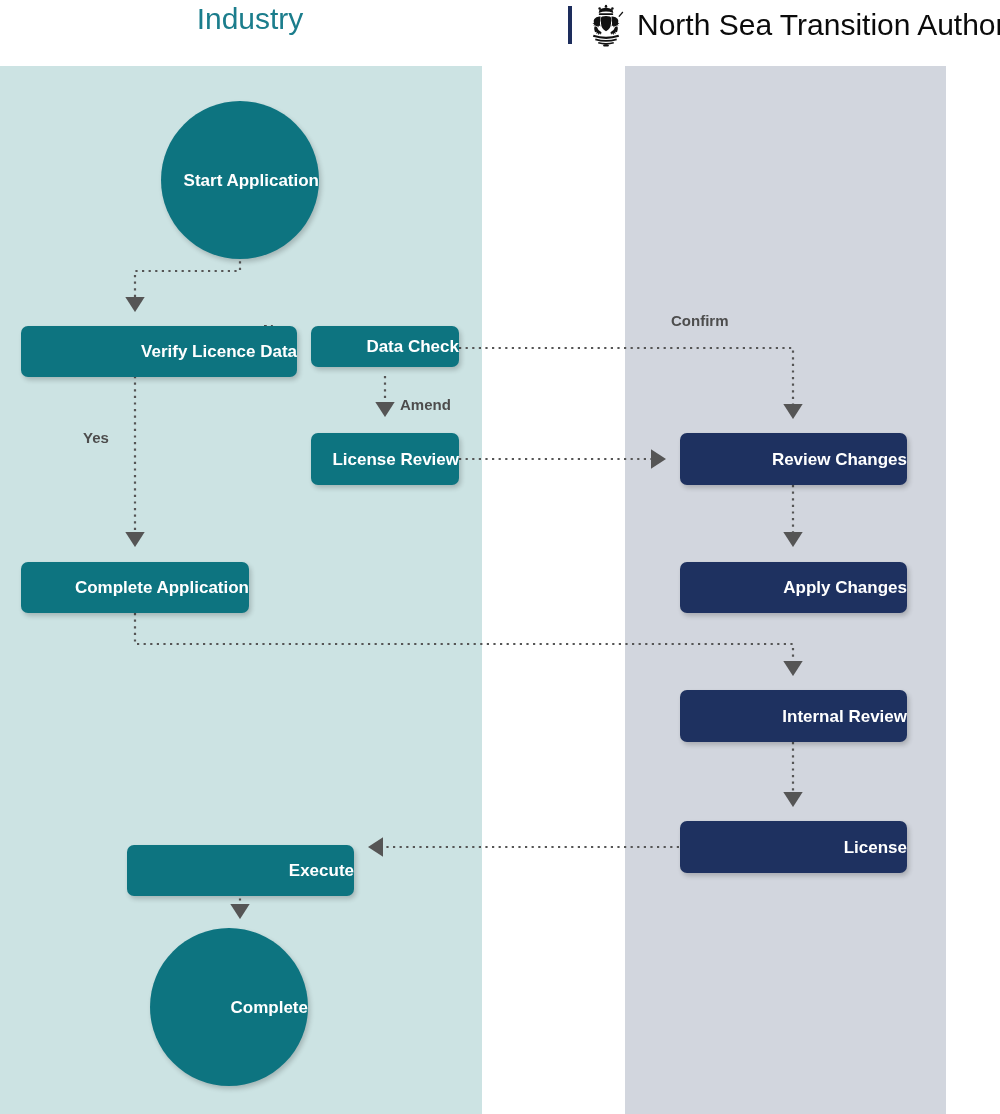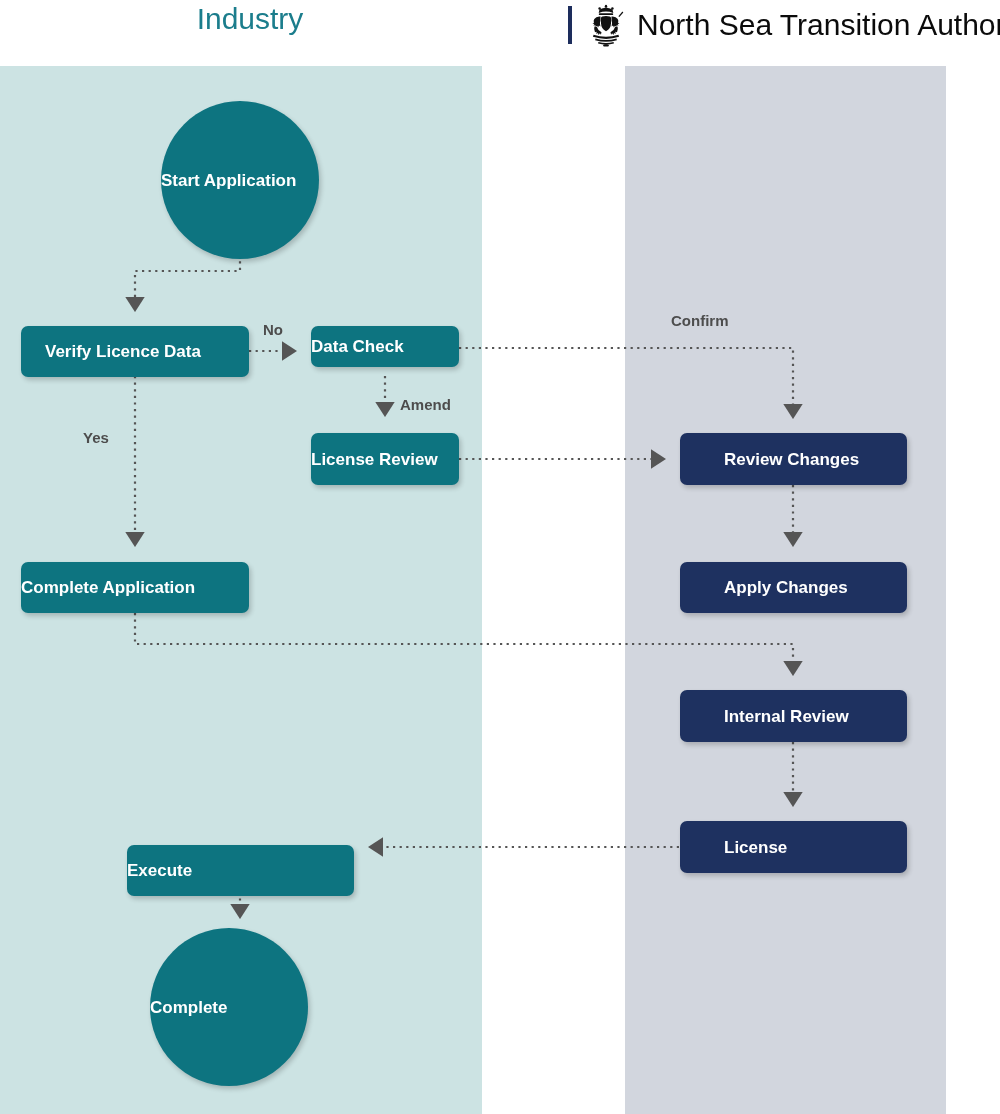--- a/index.html
+++ b/index.html
@@ -83,21 +83,21 @@
     left: 0; top: 0;
     width: 1000px; height: 1114px;
     pointer-events: none;
   }
 
   
   .node {
     position: absolute;
     display: flex;
     align-items: center;
-    justify-content: flex-start;
+    justify-content: flex-end;
     text-align: center;
     color: #ffffff;
     font-weight: bold;
     font-size: 17px;
     line-height: 21px;
     box-sizing: border-box;
     box-shadow: 2px 3px 5px rgba(0,0,0,0.20);
   }
   .node.teal   { background: #0d7480; }
   .node.navy   { background: #1e3160; padding-left: 44px; }
@@ -197,21 +197,21 @@
   <div class="edge-label" style="left:83px; top:429px;">Yes</div>
 
   <div class="edge-label" style="left:400px; top:396px;">Amend</div>
 
   <div class="edge-label" style="left:671px; top:312px;">Confirm</div>
 
   <div class="node teal circle" style="left:161px; top:101px; width:158px; height:158px;">
     <span>Start Application</span>
   </div>
 
-  <div class="node teal rect" style="left:21px; top:326px; width:228px; height:51px;padding-left:24px;">
+  <div class="node teal rect" style="left:21px; top:326px; width:276px; height:51px;padding-left:24px;">
     <span>Verify Licence Data</span>
   </div>
 
   <div class="node teal rect" style="left:311px; top:326px; width:148px; height:41px;">
     <span>Data Check</span>
   </div>
 
   <div class="node teal rect" style="left:311px; top:433px; width:148px; height:52px;">
     <span>License Review</span>
   </div>

